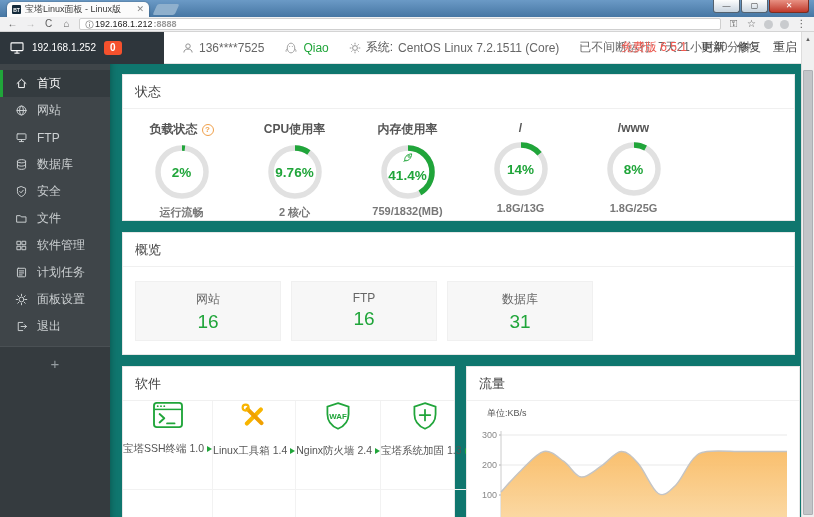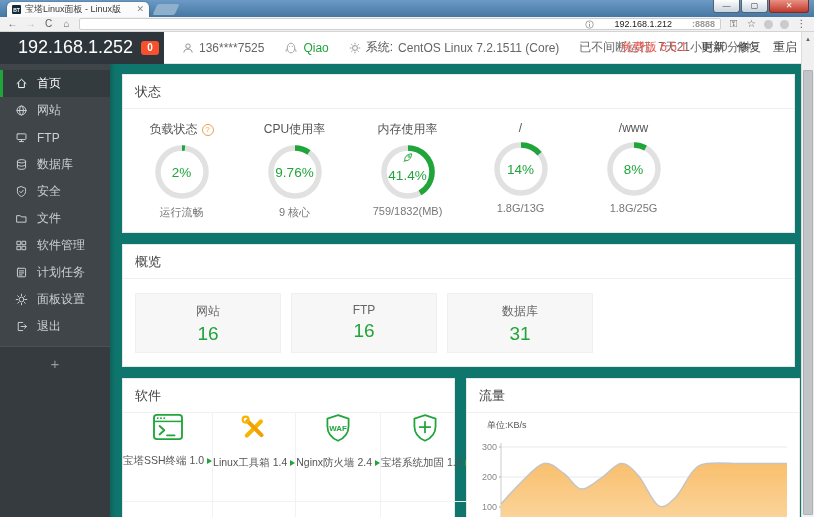--- a/index.html
+++ b/index.html
@@ -27,32 +27,32 @@
     background:linear-gradient(#fdfdfd,#c9d4df);display:flex;align-items:center;justify-content:center;
     font-size:8px;color:#333;line-height:1;cursor:pointer;}
   .winbtn.close{width:40px;background:linear-gradient(#e89183,#c0392b);color:#fff;border-color:#7c2d20;}
 
   .toolbar{position:absolute;top:17px;left:0;right:0;height:15px;background:#f1f1f2;
     border-bottom:1px solid #d4d4d4;display:flex;align-items:center;padding:0 7px;gap:7px;}
   .tb-ico{width:11px;height:11px;display:flex;align-items:center;justify-content:center;
     font-size:10px;color:#5c5c5c;flex:0 0 auto;cursor:pointer;line-height:1;}
   .tb-ico.disabled{color:#b5b5b5;}
   .urlbox{flex:1;height:12px;max-width:668px;background:#fff;border:1px solid #cfcfcf;border-radius:2px;
-    display:flex;align-items:center;gap:20px;padding:0 5px;font-size:9px;cursor:text;justify-content:flex-end;}
+    display:flex;align-items:center;gap:1px;padding:0 5px;font-size:9px;cursor:text;}
   .url-main{color:#222;}
   .url-port{color:#999;font-weight:bold;}
   .ext-dot{width:9px;height:9px;border-radius:50%;background:#c9cbce;flex:0 0 auto;cursor:pointer;}
 
   
   .page{position:absolute;top:32px;left:0;width:801px;height:485px;overflow:hidden;background:#efefef;}
   .app-header{height:32px;background:#fff;border-bottom:1px solid #e3e3e3;position:relative;
     display:flex;align-items:center;}
   .server-block{width:164px;height:32px;background:#2e363c;color:#fff;display:flex;
     align-items:center;padding:0 10px;gap:8px;cursor:pointer;}
-  .server-ip{font-size:18px;}
+  .server-ip{font-size:10px;}
   .badge{background:#f5512d;color:#fff;font-size:10px;font-weight:bold;border-radius:3px;
     padding:1px 6px;line-height:12px;}
   .header-items{display:flex;align-items:center;gap:20px;margin-left:18px;font-size:12px;color:#666;}
   .h-item{display:flex;align-items:center;gap:5px;cursor:pointer;white-space:nowrap;}
   .h-item .sys-label{color:#555;}
   .qq-name{color:#20a53a;}
   .header-right{position:absolute;right:4px;display:flex;align-items:center;gap:14px;font-size:12px;}
   .ver-label{color:#f25950;cursor:pointer;}
   .hdr-link{color:#404040;cursor:pointer;text-decoration:none;}
 
@@ -68,21 +68,21 @@
   .sidebar-lower{flex:1;margin-top:6px;background:#353b3f;border-top:1px solid #4a5054;
     display:flex;justify-content:center;align-items:flex-start;padding-top:9px;}
   .add-btn{color:#959ca0;font-size:15px;line-height:1;cursor:pointer;}
 
   .main{flex:1;background:#0f766e;padding:10px 6px 0 12px;overflow:hidden;position:relative;
     box-shadow:inset 7px 0 7px -7px rgba(0,0,0,.35);}
   .card{background:#fff;border:1px solid #e7e7e7;margin-bottom:11px;}
   .card-title{font-size:13px;color:#444;padding:8px 12px 7px;border-bottom:1px solid #f0f0f0;}
 
   
-  .status-body{display:flex;padding:12px 0 12px 2px;}
+  .status-body{display:flex;padding:12px 0 0 2px;font-weight:bold;}
   .gauge{width:113px;text-align:center;}
   .gauge-label{font-size:12px;color:#555;display:flex;align-items:center;justify-content:center;gap:4px;}
   .help-badge{width:12px;height:12px;border:1px solid #f0a04a;border-radius:50%;color:#f0a04a;
     font-size:8px;line-height:10px;display:inline-block;cursor:pointer;}
   .donut-box{position:relative;width:58px;height:58px;margin:5px auto 4px;}
   .gauge-value{position:absolute;left:0;right:0;top:50%;transform:translateY(-50%);
     color:#20a53a;font-size:13.5px;}
   .gauge-value.with-rocket{top:56%;}
   .rocket{position:absolute;top:7px;left:50%;transform:translateX(-50%);}
   .gauge-sub{font-size:11px;color:#777;}
@@ -340,21 +340,21 @@
             <div class="gauge">
       <div class="gauge-label">CPU使用率</div>
       <div class="donut-box">
         <svg width="58" height="58">
           <circle cx="29" cy="29" r="24" fill="none" stroke="#e1e1e1" stroke-width="5.5"></circle>
           <circle cx="29" cy="29" r="24" fill="none" stroke="#20a53a" stroke-width="5.5" stroke-dasharray="14.7 150.8" transform="rotate(-90 29 29)"></circle>
         </svg>
         
         <div class="gauge-value">9.76%</div>
       </div>
-      <div class="gauge-sub">9 核心</div>
+      <div class="gauge-sub">2 核心</div>
     </div>
             <div class="gauge">
       <div class="gauge-label">内存使用率</div>
       <div class="donut-box">
         <svg width="58" height="58">
           <circle cx="29" cy="29" r="24" fill="none" stroke="#e1e1e1" stroke-width="5.5"></circle>
           <circle cx="29" cy="29" r="24" fill="none" stroke="#20a53a" stroke-width="5.5" stroke-dasharray="62.4 150.8" transform="rotate(-90 29 29)"></circle>
         </svg>
         <span class="rocket"><svg width="13" height="13" viewBox="0 0 16 16">
                     <path d="M4 12 C3.5 8 6 4 12.5 3.5 C12 10 8 12.5 4 12 Z" fill="none" stroke="#20a53a" stroke-width="1.2"></path>

